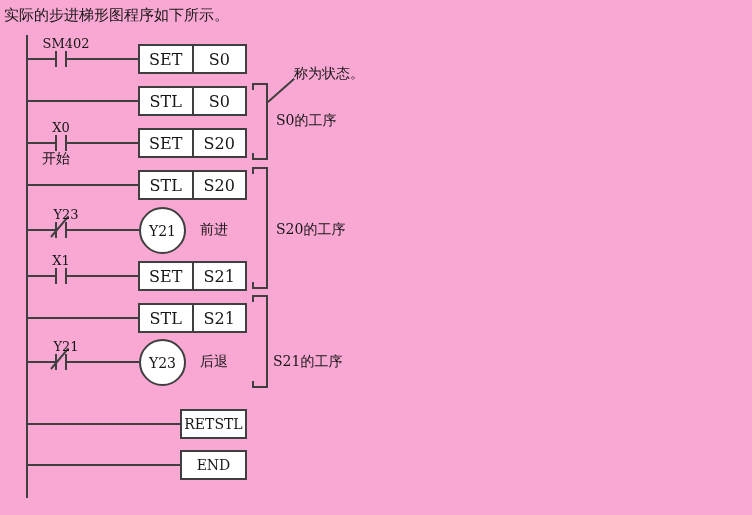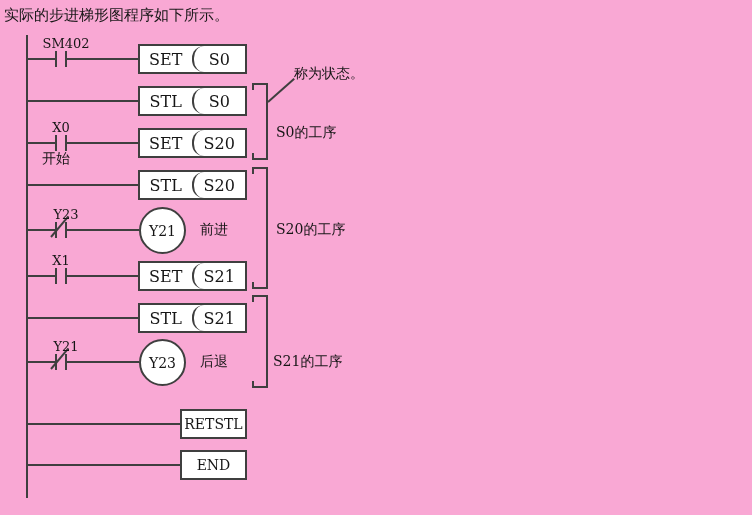--- a/index.html
+++ b/index.html
@@ -13,21 +13,21 @@
   .hline { position:absolute; height:2px; background:var(--ln); }
   .vline { position:absolute; width:2px; background:var(--ln); }
   .contact { position:absolute; width:12px; height:16px; }
   .contact i { display:block; position:absolute; top:0; width:2px; height:16px; background:var(--ln); font-style:normal; }
   .contact i.b1 { left:0; } .contact i.b2 { right:0; }
   .contact i.slash { left:-4px; top:14px; width:27px; height:2px; transform-origin:0 50%; transform:rotate(-50deg); }
   .clabel { position:absolute; width:72px; text-align:center; font-size:13px; white-space:nowrap; }
   .cn { position:absolute; font-size:14px; white-space:nowrap; }
   .ibox { position:absolute; left:138px; width:109px; height:30px; border:2px solid var(--ln); box-sizing:border-box; display:flex; background:#fff; }
   .ibox .cell { flex:1; display:flex; align-items:center; justify-content:center; font-size:16px; }
-  .ibox .cell + .cell { border-left:2px solid var(--ln);border-radius:12px; }
+  .ibox .cell + .cell { border-left:2px solid var(--ln); }
   .sbox { position:absolute; left:180px; width:67px; height:30px; border:2px solid var(--ln); box-sizing:border-box; display:flex; align-items:center; justify-content:center; font-size:14px; background:#fff; }
   .coil { position:absolute; left:139px; width:47px; height:47px; border:2px solid var(--ln); box-sizing:border-box; border-radius:50%; display:flex; align-items:center; justify-content:center; font-size:14px; background:#fff; }
   .pointer { position:absolute; left:268px; top:101px; width:35px; height:2px; background:var(--ln); transform-origin:0 50%; transform:rotate(-41.5deg); }
 </style>
 </head>
 <body>
 
 <div class="canvas" style="--ln: #3f3f3f; --tx: #161616; background: #f9a8d4;">
 
   <div class="title">实际的步进梯形图程序如下所示。</div>
@@ -123,21 +123,21 @@
   <div class="hline" style="left:27px;top:464px;width:153px"></div>
   <div class="sbox" style="top:450px">
       <span>END</span>
     </div>
 
   <div class="vline" style="left:266px;top:83px;height:77px"></div>
   <div class="hline" style="left:252px;top:83px;width:14px"></div>
   <div class="vline" style="left:252px;top:83px;height:7px"></div>
   <div class="hline" style="left:252px;top:158px;width:14px"></div>
   <div class="vline" style="left:252px;top:153px;height:7px"></div>
-  <div class="cn" style="left:276px;top:124px">S0的工序</div>
+  <div class="cn" style="left:276px;top:112px">S0的工序</div>
 
   <div class="vline" style="left:266px;top:167px;height:122px"></div>
   <div class="hline" style="left:252px;top:167px;width:14px"></div>
   <div class="vline" style="left:252px;top:167px;height:7px"></div>
   <div class="hline" style="left:252px;top:287px;width:14px"></div>
   <div class="vline" style="left:252px;top:282px;height:7px"></div>
   <div class="cn" style="left:276px;top:221px">S20的工序</div>
 
   <div class="vline" style="left:266px;top:295px;height:93px"></div>
   <div class="hline" style="left:252px;top:295px;width:14px"></div>

